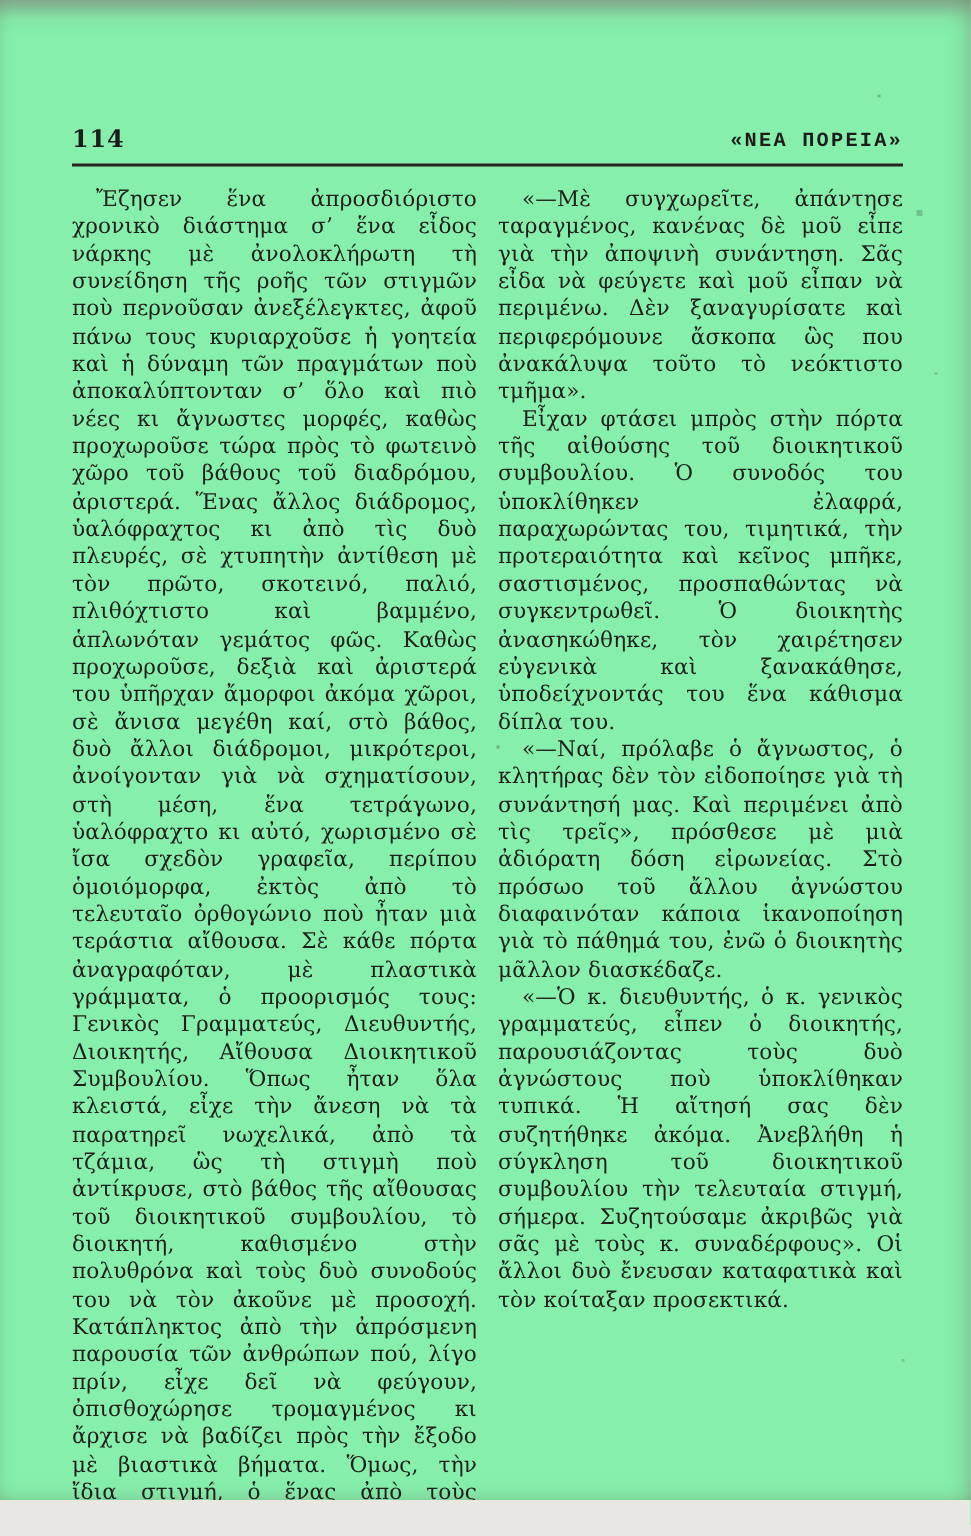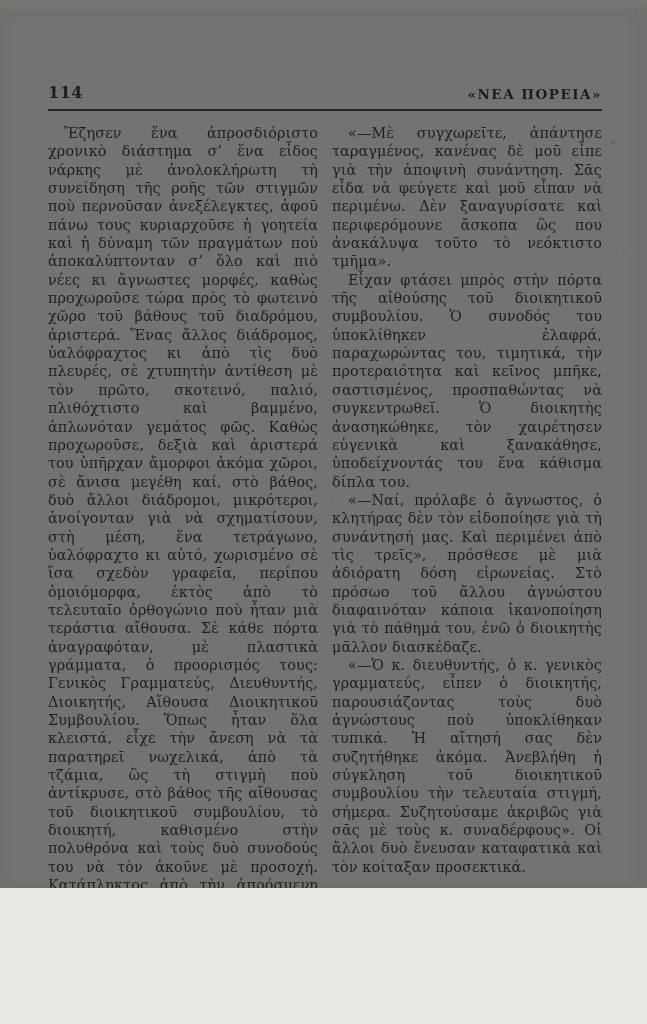--- a/index.html
+++ b/index.html
@@ -2,22 +2,22 @@
 <html lang="el"><head>
 <meta charset="utf-8">
 <style>
   html,body{margin:0;padding:0;}
   body{
     width:647px;height:1024px;
     background:#e9e7e2;
     font-family:"DejaVu Serif", serif;
   }
   .page{
-    position:relative;width:647px;height:888px;
-    background:#737373;overflow:hidden;
+    position:relative;width:647px;height:1000px;
+    background:#86efac;overflow:hidden;
     box-shadow:
       inset 0 16px 18px -12px rgba(110,108,100,.55),
       inset -12px 0 16px -12px rgba(110,108,100,.40),
       inset 0 -10px 14px -11px rgba(110,108,100,.35),
       inset 8px 0 12px -11px rgba(110,108,100,.22);
   }
   .edge-top{
     position:absolute;left:0;top:0;width:647px;height:12px;
     background:linear-gradient(180deg, rgba(138,136,128,.35), rgba(138,136,128,0));
     pointer-events:none;
@@ -33,21 +33,21 @@
       82px 301px 0 0 rgba(70,68,60,.18),
       623px 248px 0 0 rgba(70,68,60,.22);
     pointer-events:none;
   }
   .header{
     position:absolute;left:48px;top:85px;width:554px;
     display:flex;justify-content:space-between;align-items:flex-end;
     color:#1d1c1a;
   }
   .page-number{font-size:16px;font-weight:700;letter-spacing:.5px;line-height:1;}
-  .masthead{font-size:13.5px;font-weight:700;letter-spacing:1.5px;line-height:1;}
+  .masthead{font-size:13.5px;font-weight:700;letter-spacing:1.5px;line-height:1;font-family:Liberation Mono, monospace;}
   .rule{
     position:absolute;left:48px;top:109px;width:554px;height:0;
     border-top:2px solid #26251f;
   }
   .columns{
     position:absolute;left:48px;top:124px;width:554px;
     display:flex;gap:14px;
   }
   .col{
     width:270px;

